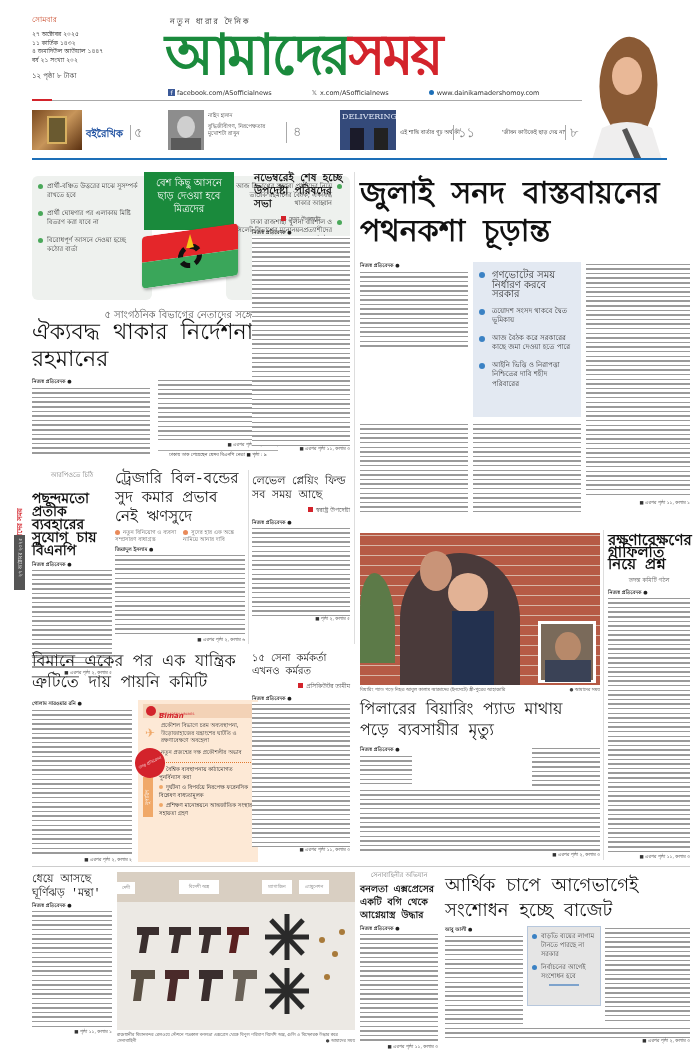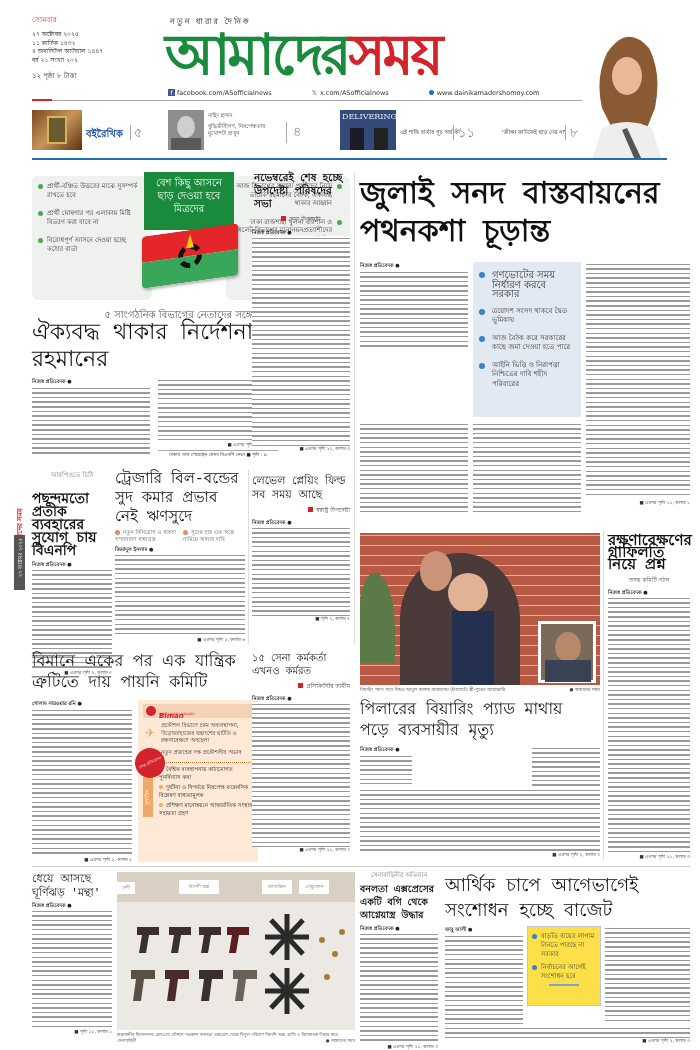--- a/index.html
+++ b/index.html
@@ -286,21 +286,21 @@
   <div class="hl" style="font-size:9.5px;line-height:13px;font-weight:bold;margin-top:2px">বনলতা এক্সপ্রেসের একটি বগি থেকে আগ্নেয়াস্ত্র উদ্ধার</div>
   <div class="byline" style="margin-top:3px">নিজস্ব প্রতিবেদক ●</div>
   <div class="filler" style="width:78px;height:112px"></div>
   <div class="cont">■ এরপর পৃষ্ঠা ১১, কলাম ৩</div>
 </div>
 
 <div class="abs hl" style="left:445px;top:874px;width:245px;font-size:18px;line-height:25px">আর্থিক চাপে আগেভাগেই সংশোধন হচ্ছে বাজেট</div>
 <div class="abs" style="left:445px;top:926px;width:245px;height:120px">
   <div class="byline">আবু আলী ●</div>
   <div class="filler" style="position:absolute;left:0;top:8px;width:78px;height:90px"></div>
-  <div class="abs" style="left:82px;top:0;width:74px;height:80px;border:1px solid #b7c7dc;background:#fde047;padding:5px 4px">
+  <div class="abs" style="left:82px;top:0;width:74px;height:80px;border:1px solid #b7c7dc;background:#e5e5e5;padding:5px 4px">
     <div style="position:relative;padding-left:9px;font-size:6.5px;line-height:9px;color:#444;margin-bottom:4px"><span class="bullet-dot" style="position:absolute;left:0;top:2px;width:5px;height:5px;background:#3b82c4"></span><span>বাড়তি ব্যয়ের লাগাম টানতে পারছে না সরকার</span></div>
     <div style="position:relative;padding-left:9px;font-size:6.5px;line-height:9px;color:#444"><span class="bullet-dot" style="position:absolute;left:0;top:2px;width:5px;height:5px;background:#3b82c4"></span><span>নির্বাচনের আগেই সংশোধন হবে</span></div>
     <div style="width:30px;height:2px;background:#7ea3cc;margin:3px auto 0"></div>
   </div>
   <div class="filler" style="position:absolute;left:160px;top:0;width:85px;height:95px"></div>
   <div class="filler" style="position:absolute;left:0;top:100px;width:245px;height:12px"></div>
   <div class="cont" style="position:absolute;left:0;top:112px;width:245px">■ এরপর পৃষ্ঠা ২, কলাম ৩</div>
 </div>
 
 <div class="abs" style="left:354px;top:172px;width:1px;height:472px;background:#ddd"></div>

